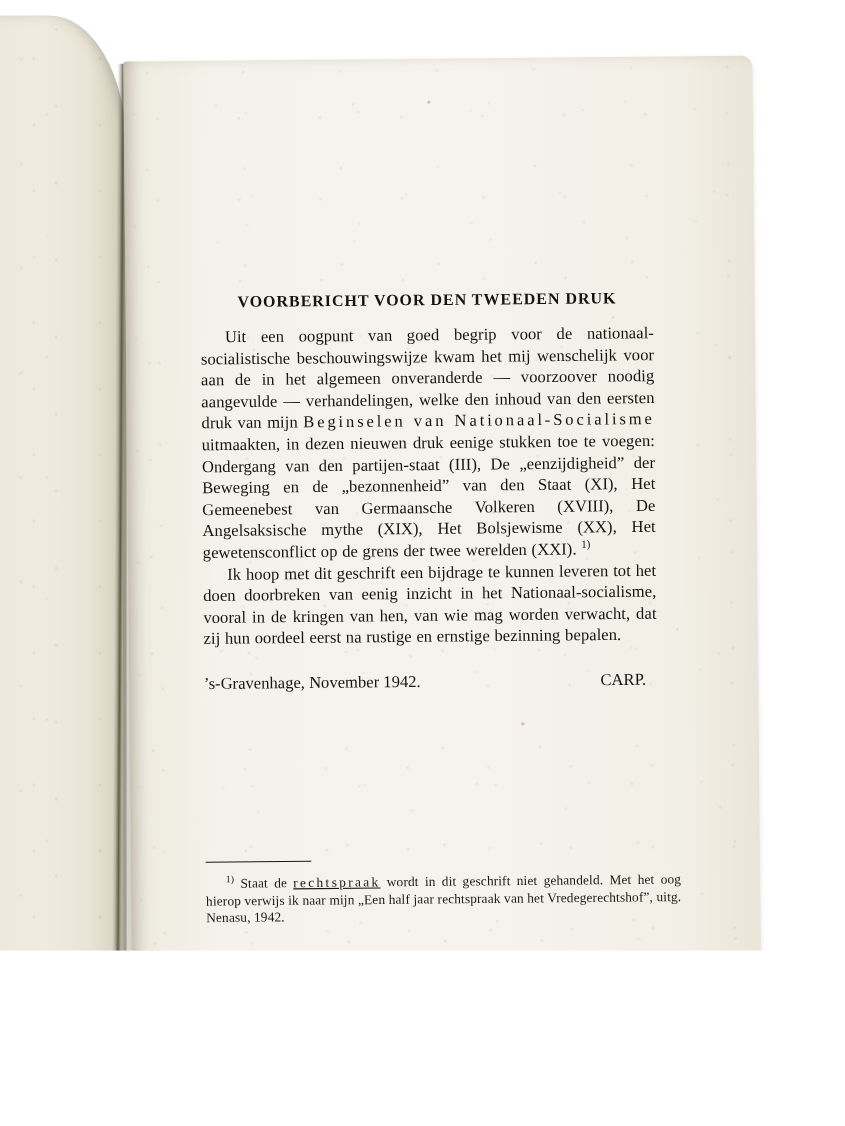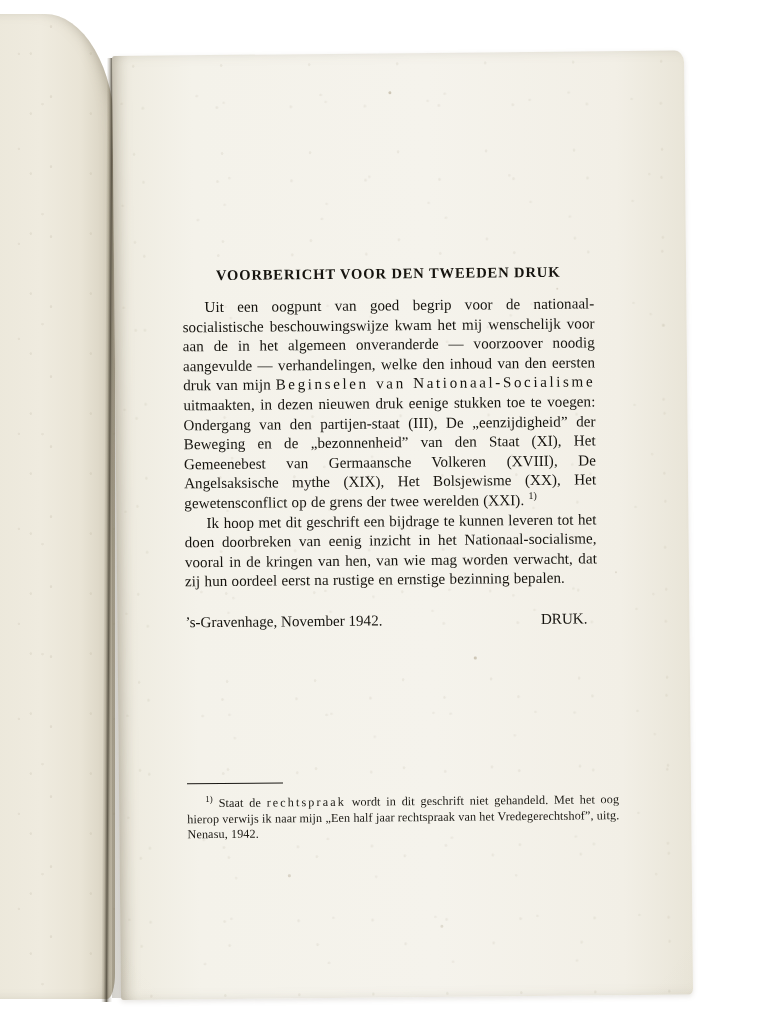--- a/index.html
+++ b/index.html
@@ -10,21 +10,21 @@
   body {
     width: 768px;
     height: 1024px;
     overflow: hidden;
     font-family: "Liberation Serif", "DejaVu Serif", serif;
   }
 
   #scan {
     position: relative;
     width: 768px;
-    height: 1024px;
+    height: 864px;
     background: #ffffff;
     overflow: hidden;
   }
 
   
   .left-page {
     position: absolute;
     left: -40px;
     top: 14px;
     width: 155px;
@@ -197,21 +197,21 @@
   .footnote-text {
     font-size: 12.2px;
     line-height: 15.6px;
     text-align: justify;
     text-justify: inter-word;
     margin: 0;
     text-indent: 18px;
     color: #1a1813;
     letter-spacing: .1px;
   }
-  .footnote-text .spaced { letter-spacing: 2.1px; }
+  .footnote-text .spaced { letter-spacing: 2.1px; text-decoration: underline; }
   .fn-marker {
     font-size: 9px;
     vertical-align: super;
     line-height: 0;
   }
 </style>
 </head>
 <body>
 
 <div id="scan">
@@ -239,21 +239,21 @@
       <h1 class="page-heading">VOORBERICHT VOOR DEN TWEEDEN DRUK</h1>
 
       <p class="body-par">
         <span>Uit een oogpunt van goed begrip voor de nationaal-socialistische beschouwingswijze kwam het mij wenschelijk voor aan de in het algemeen onveranderde — voorzoover noodig aangevulde — verhandelingen, welke den inhoud van den eersten druk van mijn </span><span class="spaced">Beginselen van Nationaal-Socialisme</span><span> uitmaakten, in dezen nieuwen druk eenige stukken toe te voegen: Ondergang van den partijen-staat (III), De „eenzijdigheid” der Beweging en de „bezonnenheid” van den Staat (XI), Het Gemeenebest van Germaansche Volkeren (XVIII), De Angelsaksische mythe (XIX), Het Bolsjewisme (XX), Het gewetensconflict op de grens der twee werelden (XXI). </span><sup class="fn-ref">1)</sup>
       </p>
 
       <p class="body-par">Ik hoop met dit geschrift een bijdrage te kunnen leveren tot het doen doorbreken van eenig inzicht in het Nationaal-socialisme, vooral in de kringen van hen, van wie mag worden verwacht, dat zij hun oordeel eerst na rustige en ernstige bezinning bepalen.</p>
 
       <div class="colophon">
         <span>’s-Gravenhage, November 1942.</span>
-        <span>DRUK.</span>
+        <span>CARP.</span>
       </div>
 
     </div>
 
     <div class="footnote-zone">
       <div class="footnote-rule"></div>
       <p class="footnote-text"><sup class="fn-marker">1)</sup><span> Staat de </span><span class="spaced">rechtspraak</span><span> wordt in dit geschrift niet gehandeld. Met het oog hierop verwijs ik naar mijn „Een half jaar rechtspraak van het Vredegerechtshof”, uitg. Nenasu, 1942.</span></p>
     </div>
 
   </div>

